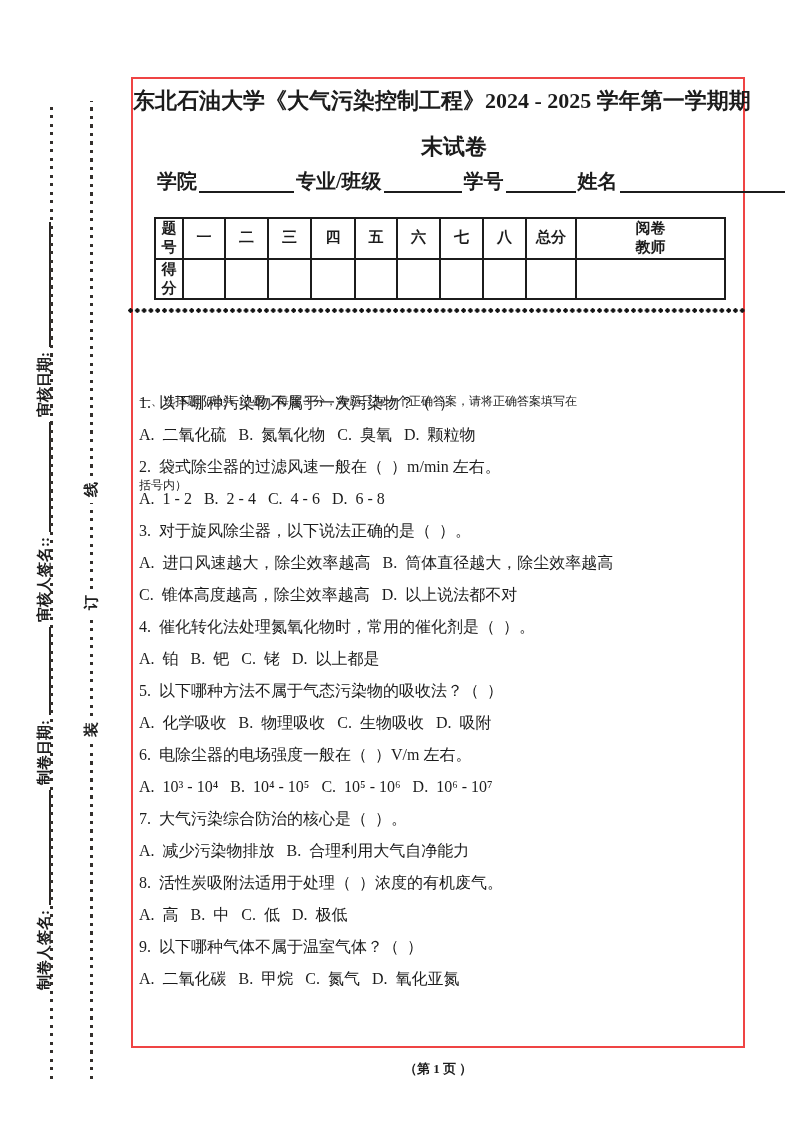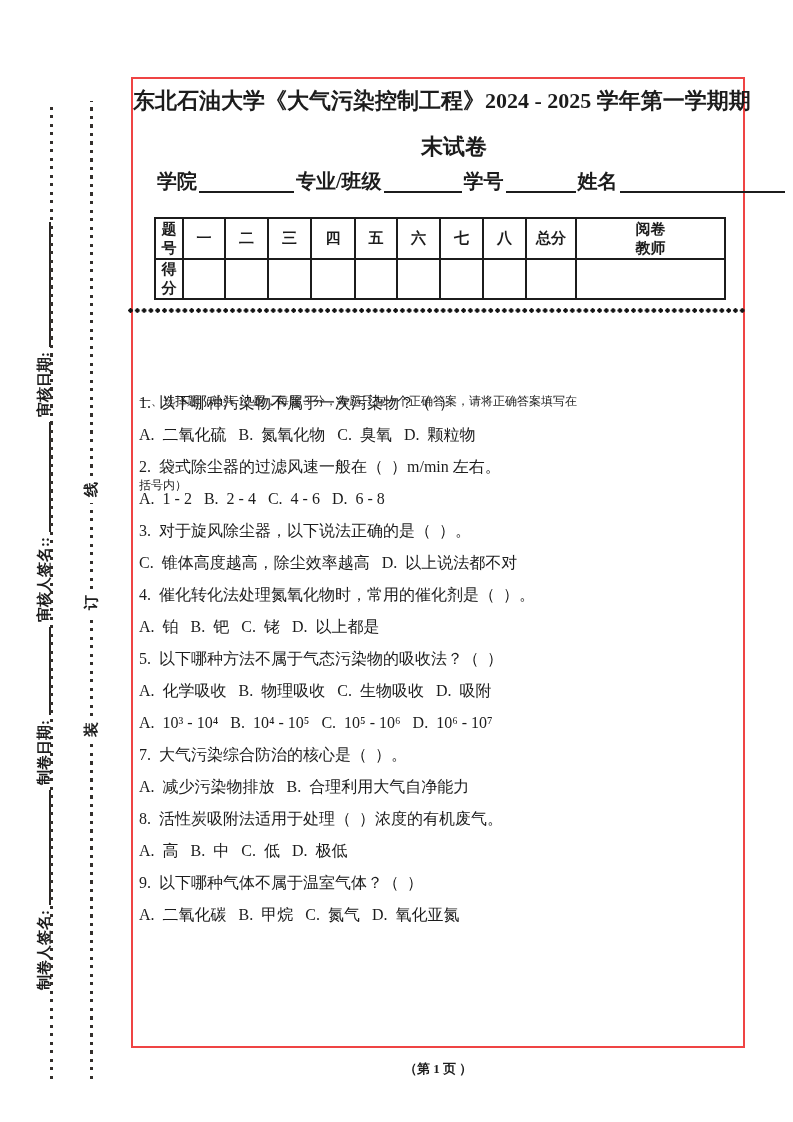--- a/index.html
+++ b/index.html
@@ -116,21 +116,21 @@
     font-size: 15px;
     font-weight: bold;
   }
   table.score-table td {
     border: 2px solid #1c1c1c;
     text-align: center;
     vertical-align: middle;
     padding: 0;
     line-height: 19px;
   }
-  .row-h1 { height: 41px; }
+  .row-h1 { height: 41px; font-family: Liberation Mono, monospace; }
   .row-h2 { height: 31px; border-radius: 16px; }
   .corner-cell { word-break: break-all; line-height: 18px; }
 
   .dotted-separator {
     position: absolute;
     left: -5px; top: 229px;
     width: 618px; height: 5px;
     background-image: radial-gradient(circle at 2.5px 2.5px, #151515 2px, transparent 2.4px);
     background-size: 6.8px 5px;
     background-repeat: repeat-x;
@@ -260,25 +260,27 @@
       <div>一、选择题（总共 10 题，每题 3 分，每题只有一个正确答案，请将正确答案填写在</div>
       <div>括号内）</div>
     </div>
 
     <div class="exam-lines">
       <div class="line">1.  以下哪种污染物不属于一次污染物？（  ）</div>
       <div class="line">A.  二氧化硫   B.  氮氧化物   C.  臭氧   D.  颗粒物</div>
       <div class="line">2.  袋式除尘器的过滤风速一般在（  ）m/min 左右。</div>
       <div class="line">A.  1 - 2   B.  2 - 4   C.  4 - 6   D.  6 - 8</div>
       <div class="line">3.  对于旋风除尘器，以下说法正确的是（  ）。</div>
+      <div class="line">A.  进口风速越大，除尘效率越高   B.  筒体直径越大，除尘效率越高</div>
       <div class="line">C.  锥体高度越高，除尘效率越高   D.  以上说法都不对</div>
       <div class="line">4.  催化转化法处理氮氧化物时，常用的催化剂是（  ）。</div>
       <div class="line">A.  铂   B.  钯   C.  铑   D.  以上都是</div>
       <div class="line">5.  以下哪种方法不属于气态污染物的吸收法？（  ）</div>
       <div class="line">A.  化学吸收   B.  物理吸收   C.  生物吸收   D.  吸附</div>
+      <div class="line">6.  电除尘器的电场强度一般在（  ）V/m 左右。</div>
       <div class="line">A.  10³ - 10⁴   B.  10⁴ - 10⁵   C.  10⁵ - 10⁶   D.  10⁶ - 10⁷</div>
       <div class="line">7.  大气污染综合防治的核心是（  ）。</div>
       <div class="line">A.  减少污染物排放   B.  合理利用大气自净能力</div>
       <div class="line">8.  活性炭吸附法适用于处理（  ）浓度的有机废气。</div>
       <div class="line">A.  高   B.  中   C.  低   D.  极低</div>
       <div class="line">9.  以下哪种气体不属于温室气体？（  ）</div>
       <div class="line">A.  二氧化碳   B.  甲烷   C.  氮气   D.  氧化亚氮</div>
     </div>
 
   </div>

